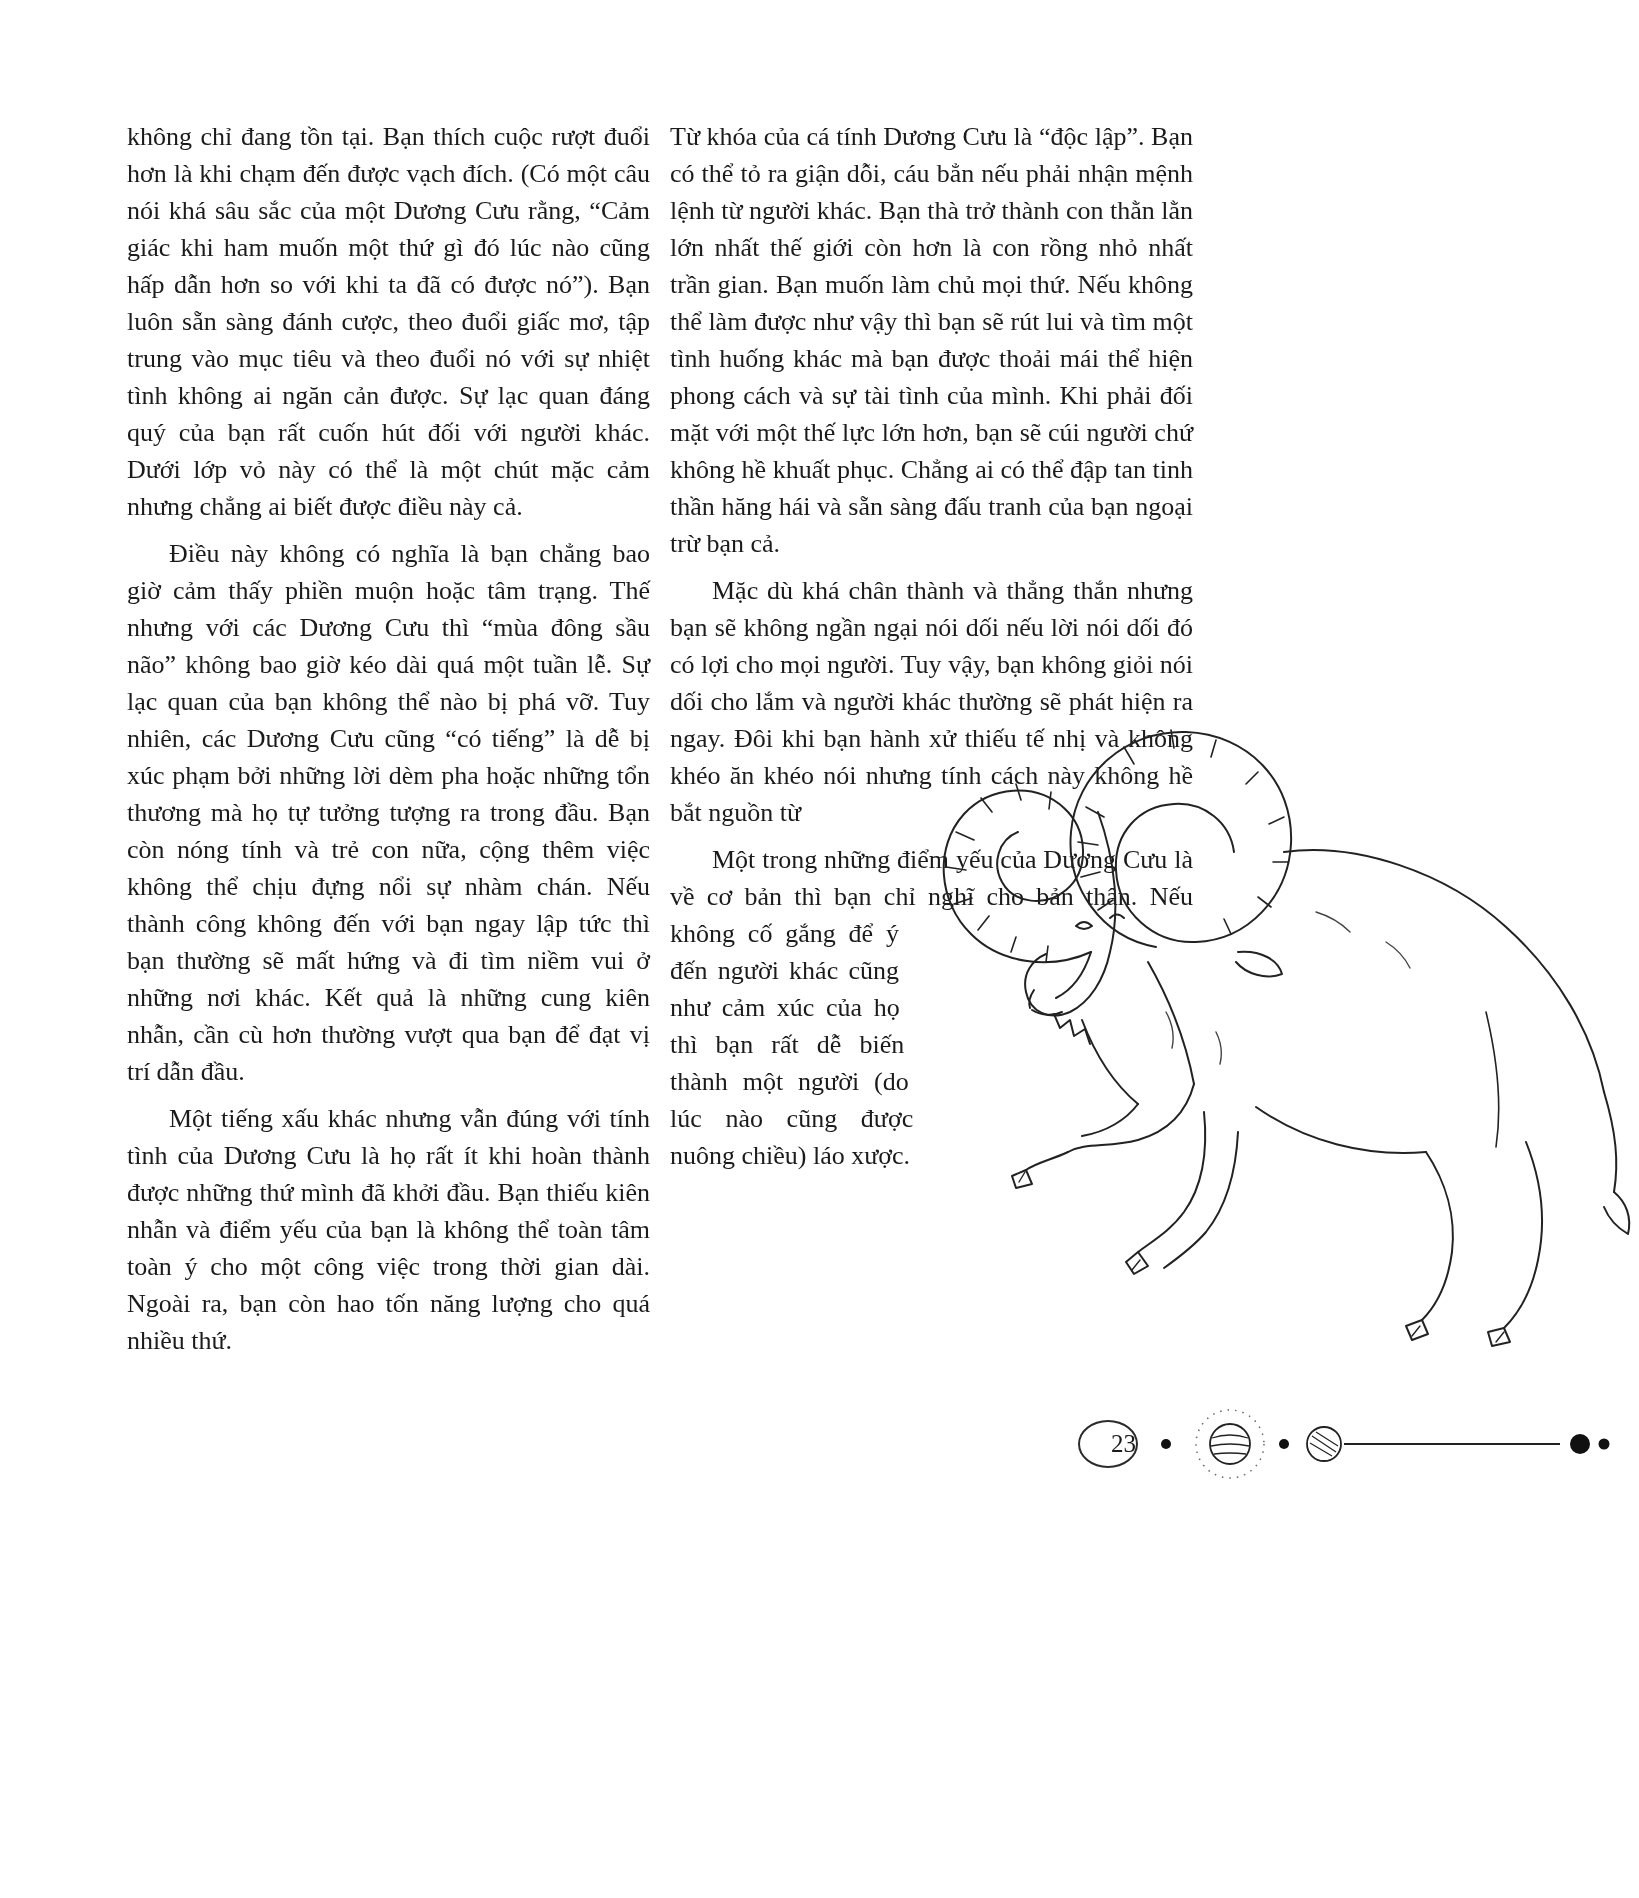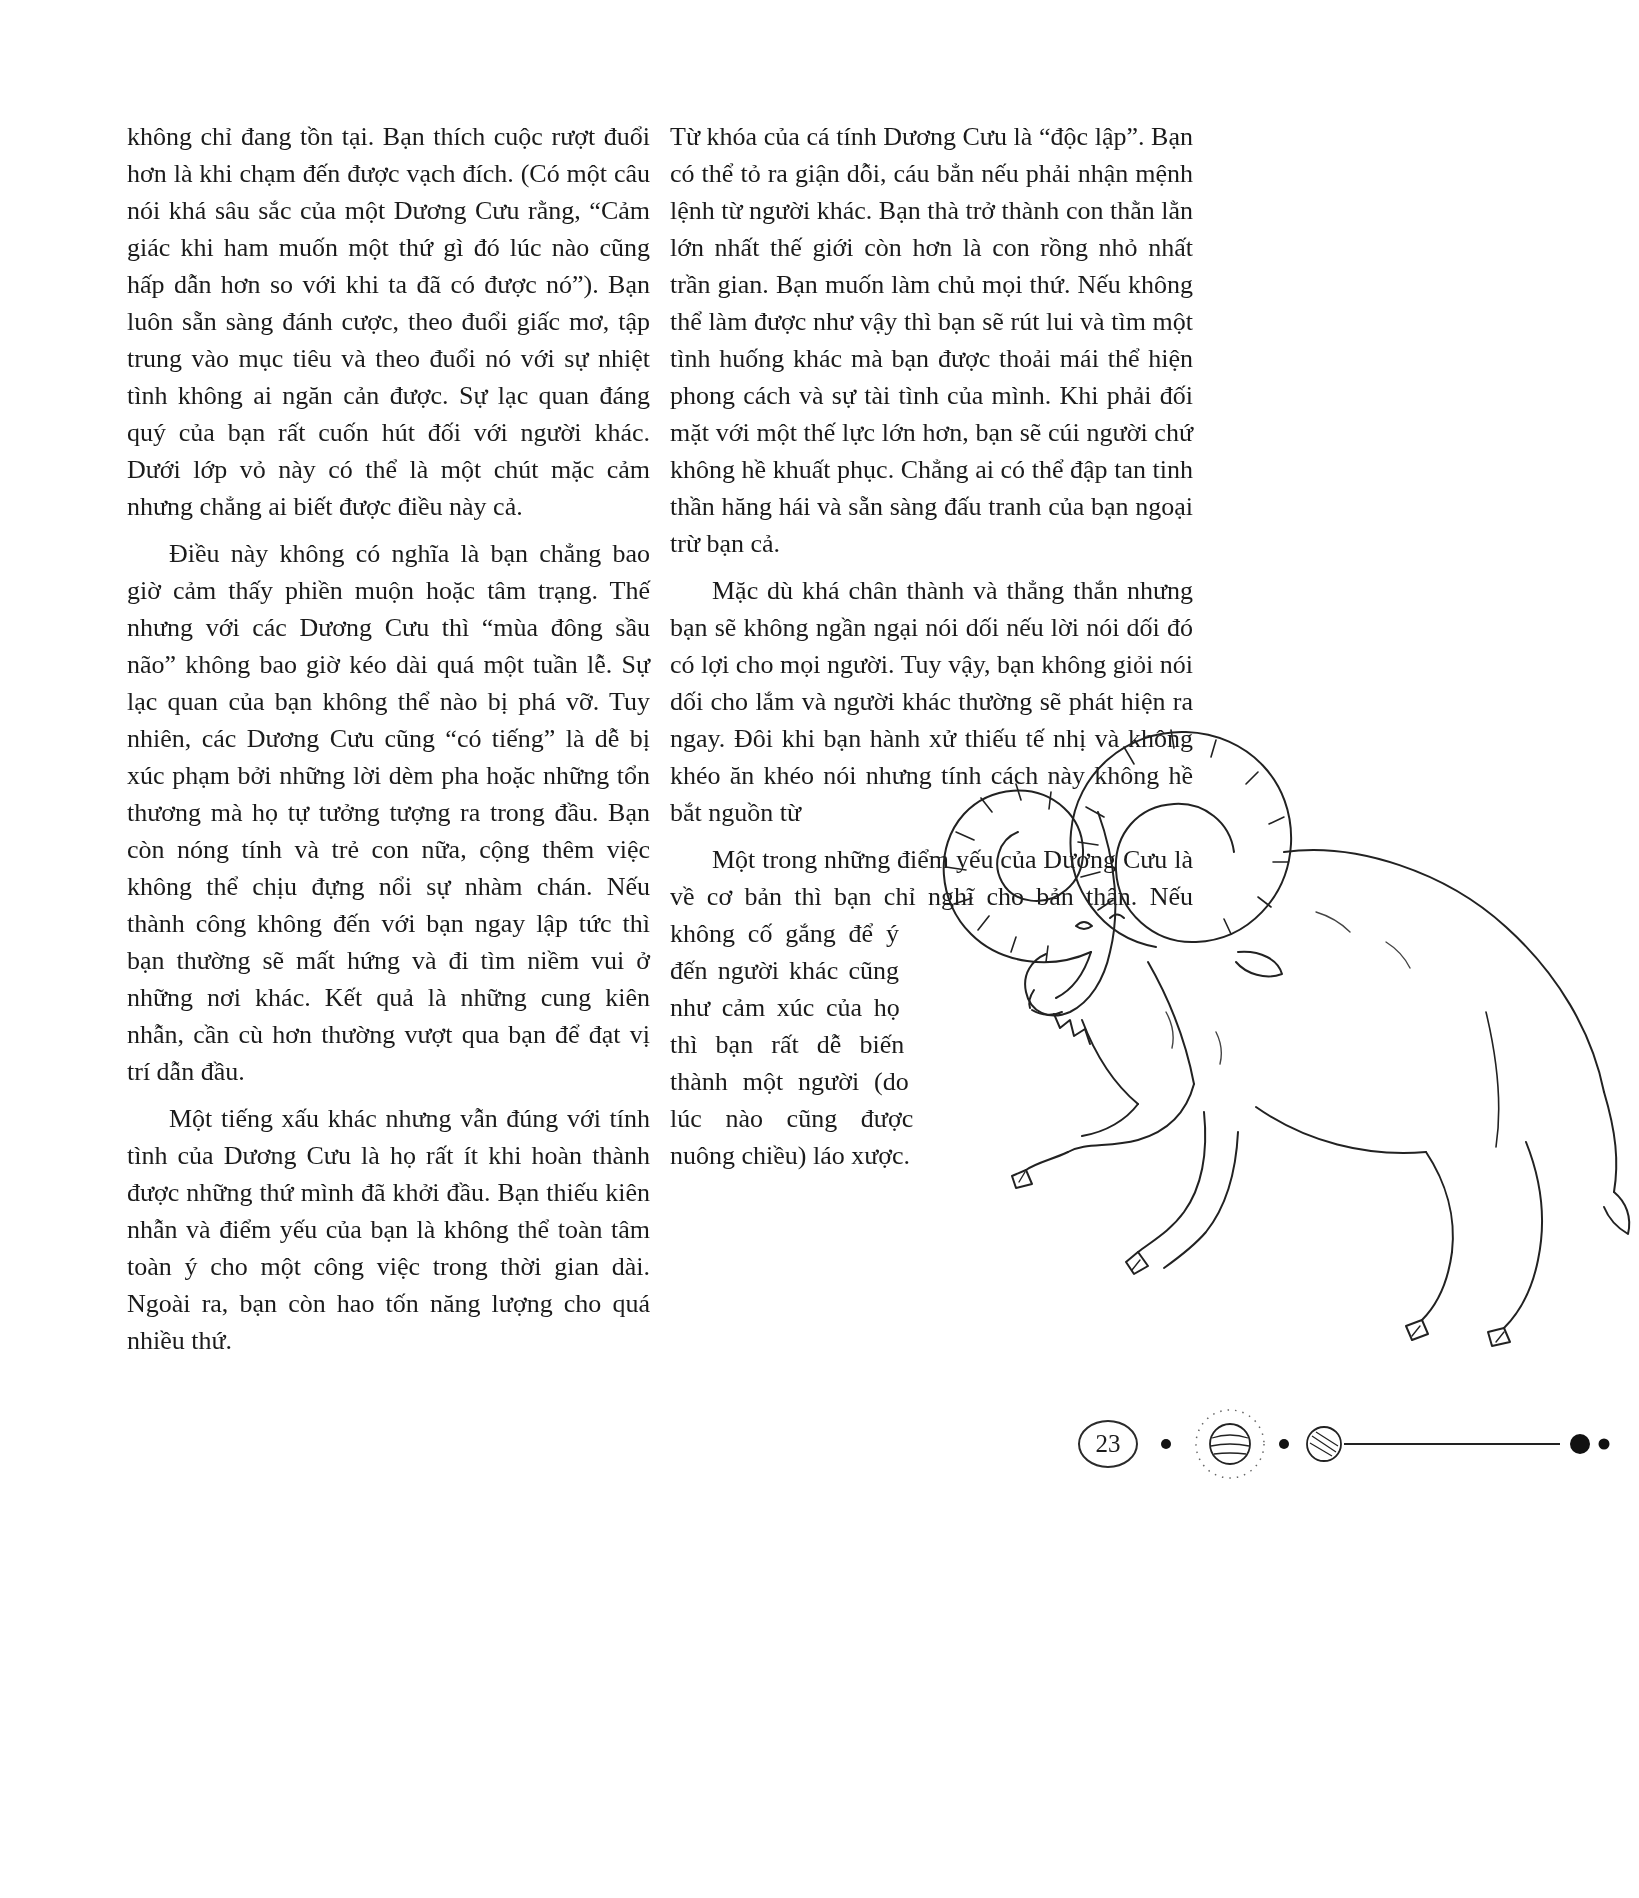--- a/index.html
+++ b/index.html
@@ -56,21 +56,21 @@
     align-items: center;
     gap: 14px;
   }
   .page-number-oval {
     width: 56px;
     height: 44px;
     border: 2px solid #2b2b2b;
     border-radius: 50%;
     display: flex;
     align-items: center;
-    justify-content: center;
+    justify-content: flex-end;
     font-size: 25px;
     flex: 0 0 auto;
     background: #fff;
   }
 </style>
 </head>
 <body>
 
 <div class="text-grid">
 

